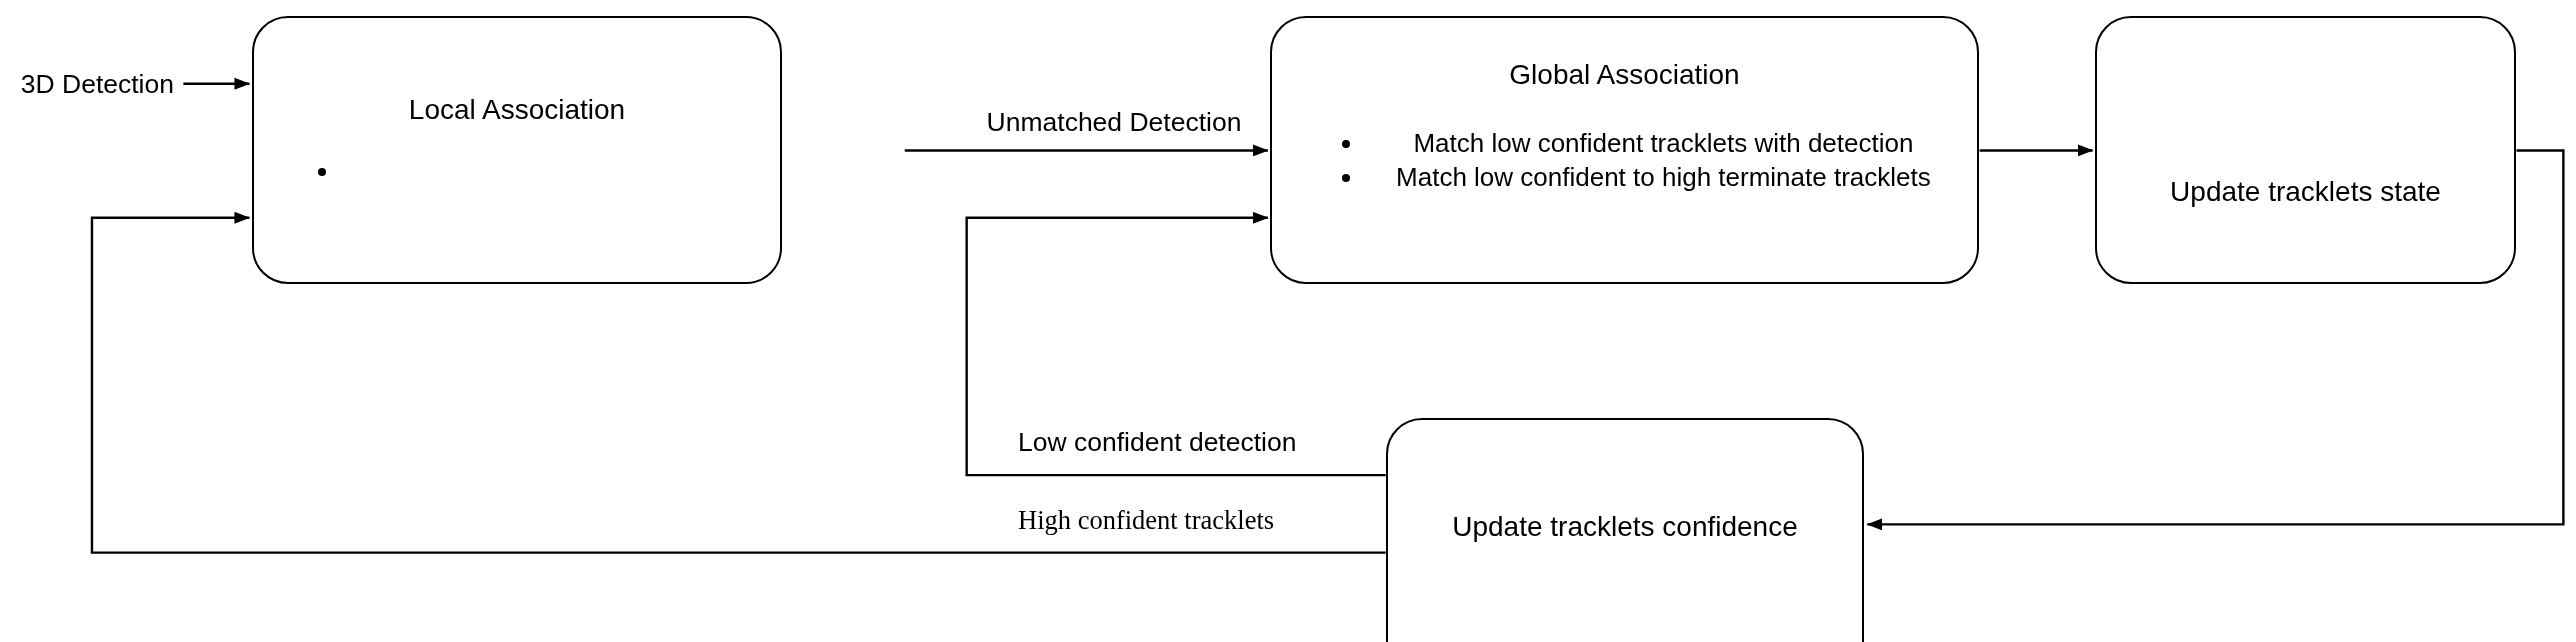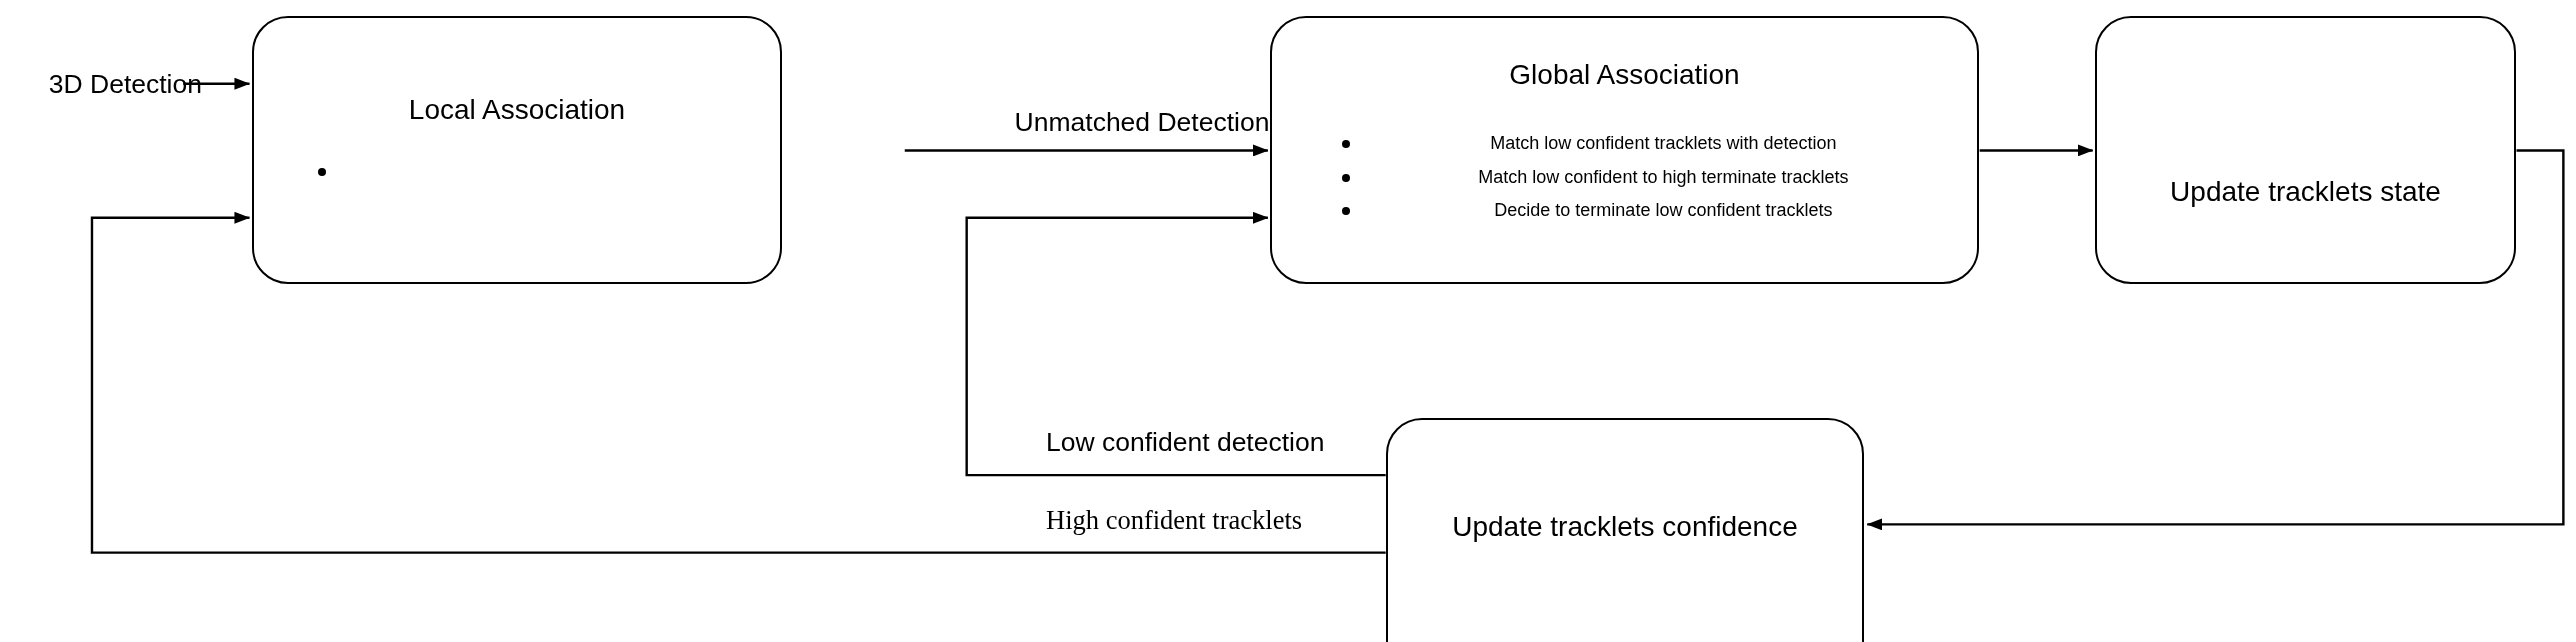--- a/index.html
+++ b/index.html
@@ -51,30 +51,29 @@
     width: 7.8px;
     height: 7.8px;
     border-radius: 50%;
     background: #000000;
   }
   .bullet-text {
     position: absolute;
     top: 0;
     right: 7.2px;
     text-align: center;
-    font-size: 18px;
+    font-size: 26px;
     line-height: 29px;
     white-space: nowrap;
   }
   .edge-label {
     position: absolute;
     font-size: 26.5px;
     line-height: 31px;
     white-space: nowrap;
-    margin-left: 28px;
   }
   
   #node-local       { left: 252px;  top: 16px;  width: 530px; height: 268px; }
   #node-global      { left: 1270px; top: 16px;  width: 709px; height: 268px; }
   #node-state       { left: 2095px; top: 16px;  width: 421px;  height: 268px; }
   #node-confidence  { left: 1386px; top: 418px; width: 478px;  height: 275px; }
 
   #node-local .node-title      { top: 75px; }
   #node-global .node-title     { top: 40px; }
   #node-state .node-title      { top: 117px; margin-top: 40px; }
@@ -124,24 +123,20 @@
   <div class="node" id="node-global">
     <div class="node-title">Global Association</div>
     <div class="bullet-row" id="global-b0">
       <span class="bullet-dot"></span>
       <span class="bullet-text">Match low confident tracklets with detection</span>
     </div>
     <div class="bullet-row" id="global-b1">
       <span class="bullet-dot"></span>
       <span class="bullet-text">Match low confident to high terminate tracklets</span>
     </div>
-    <div class="bullet-row" id="global-b2">
-      <span class="bullet-dot"></span>
-      <span class="bullet-text">Decide to terminate low confident tracklets</span>
-    </div>
   </div>
 
   <div class="node" id="node-state">
     <div class="node-title">Update tracklets state</div>
   </div>
 
   <div class="node" id="node-confidence">
     <div class="node-title">Update tracklets confidence</div>
   </div>
 

